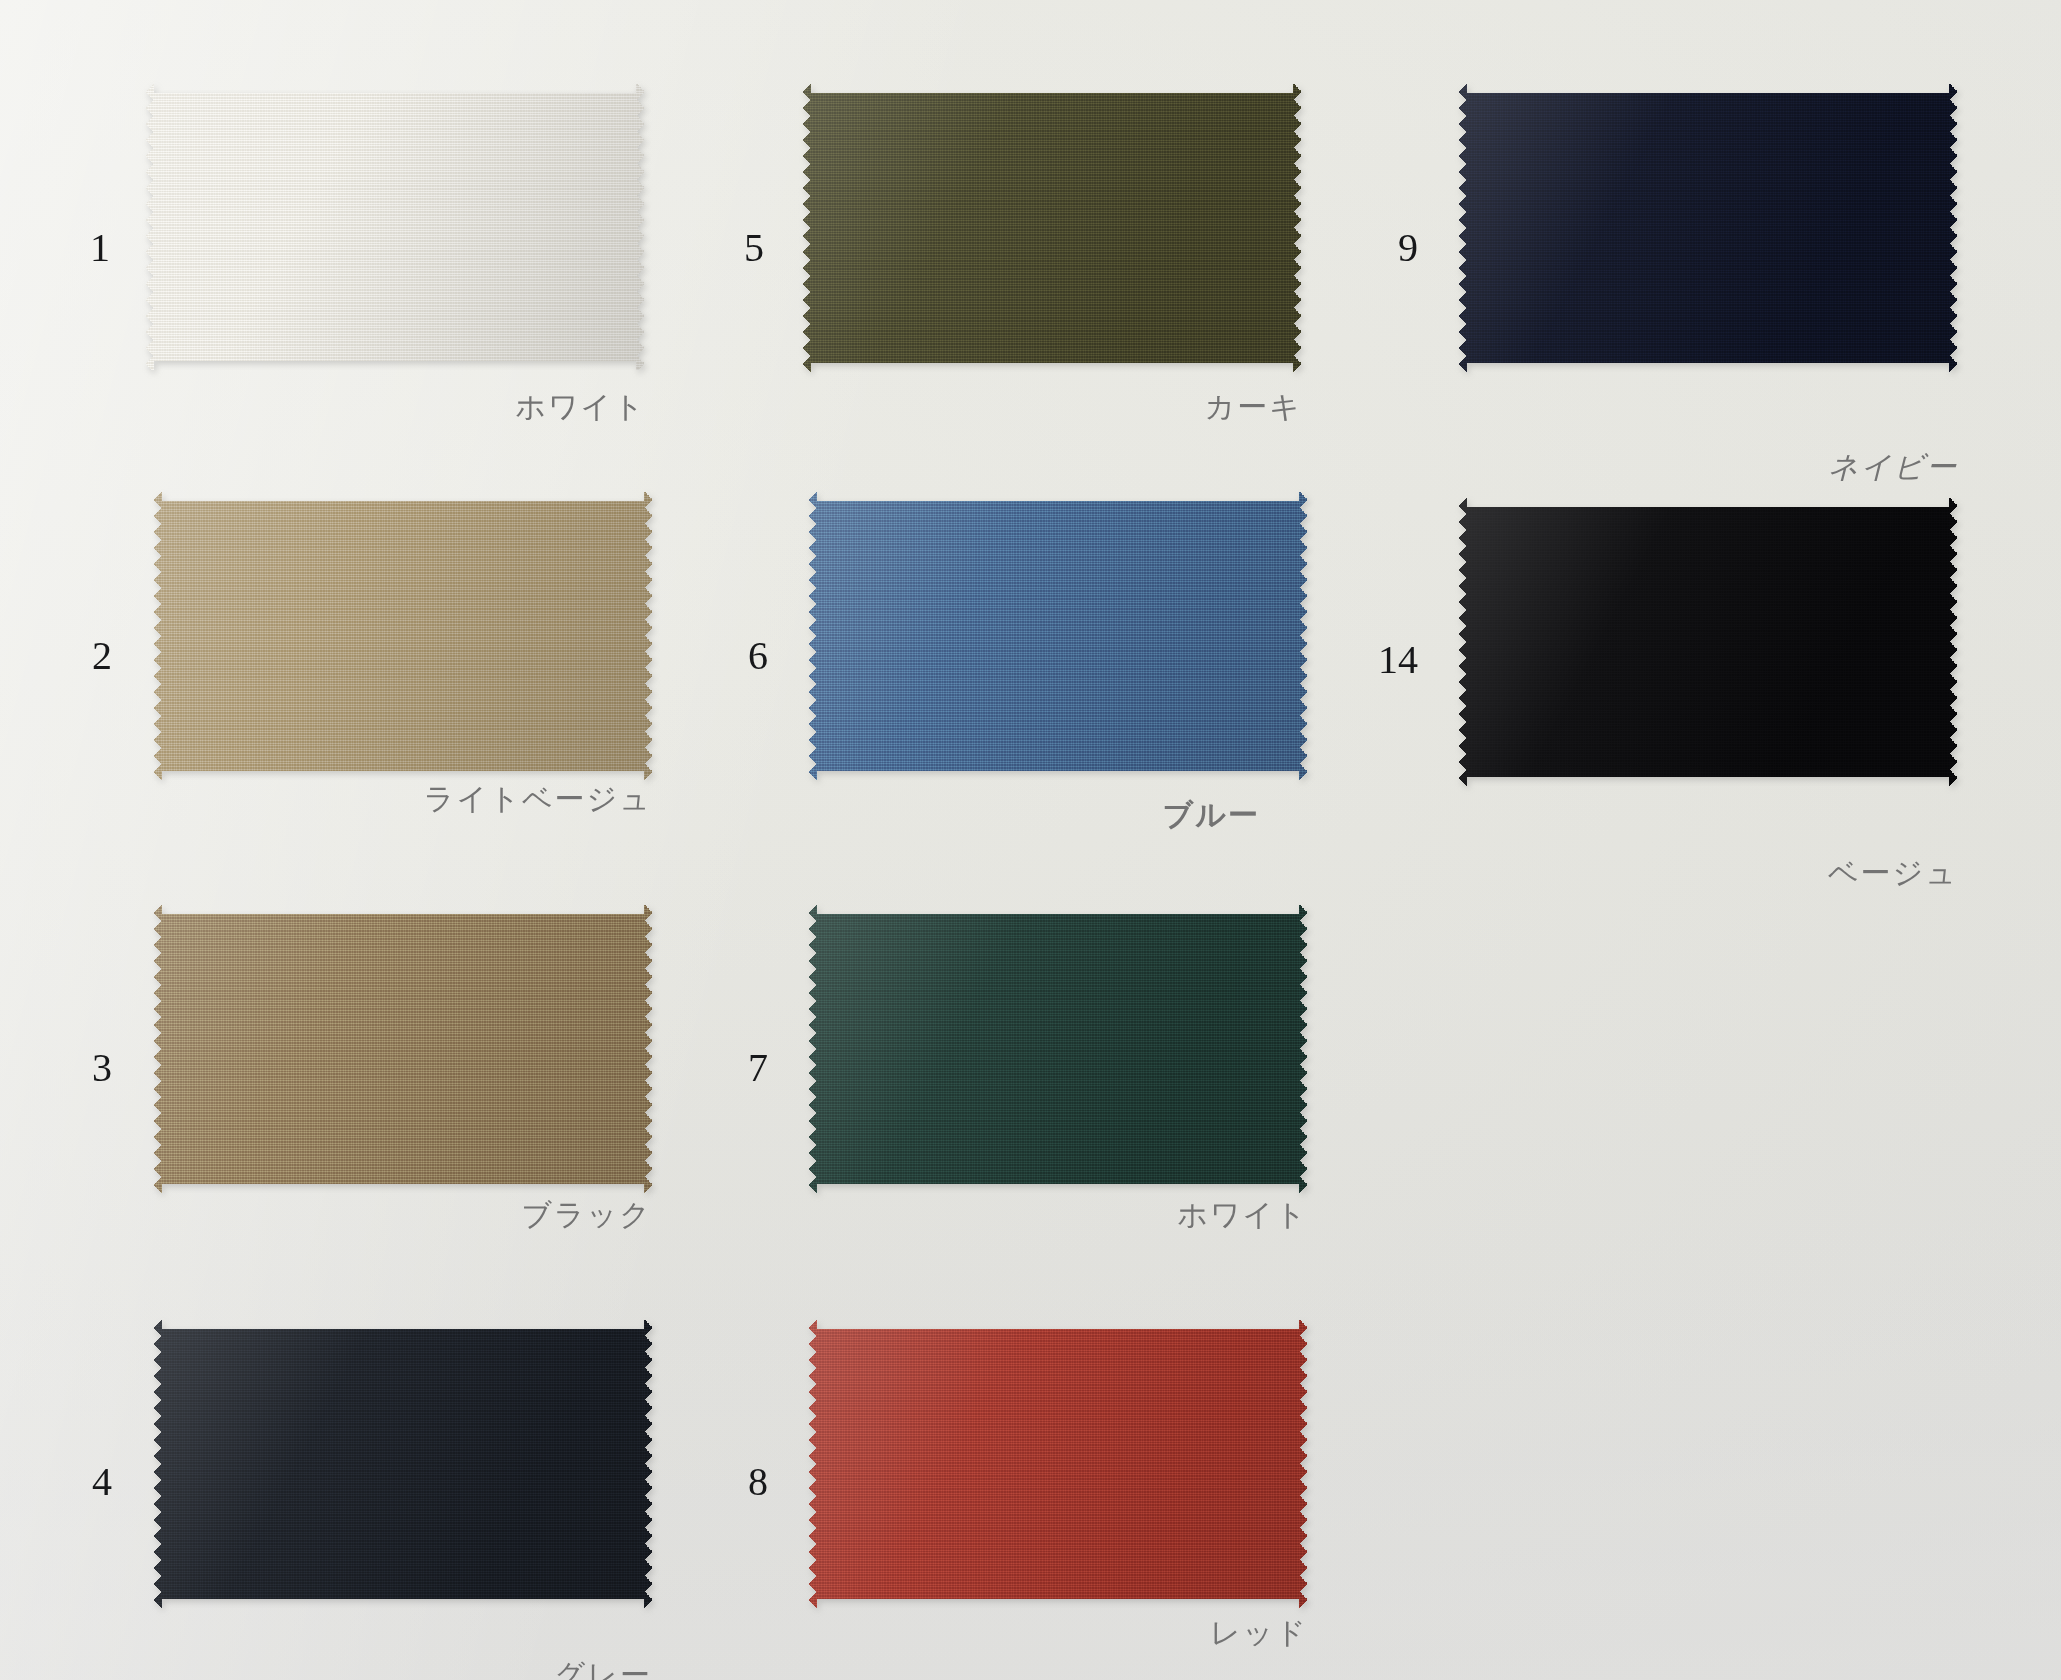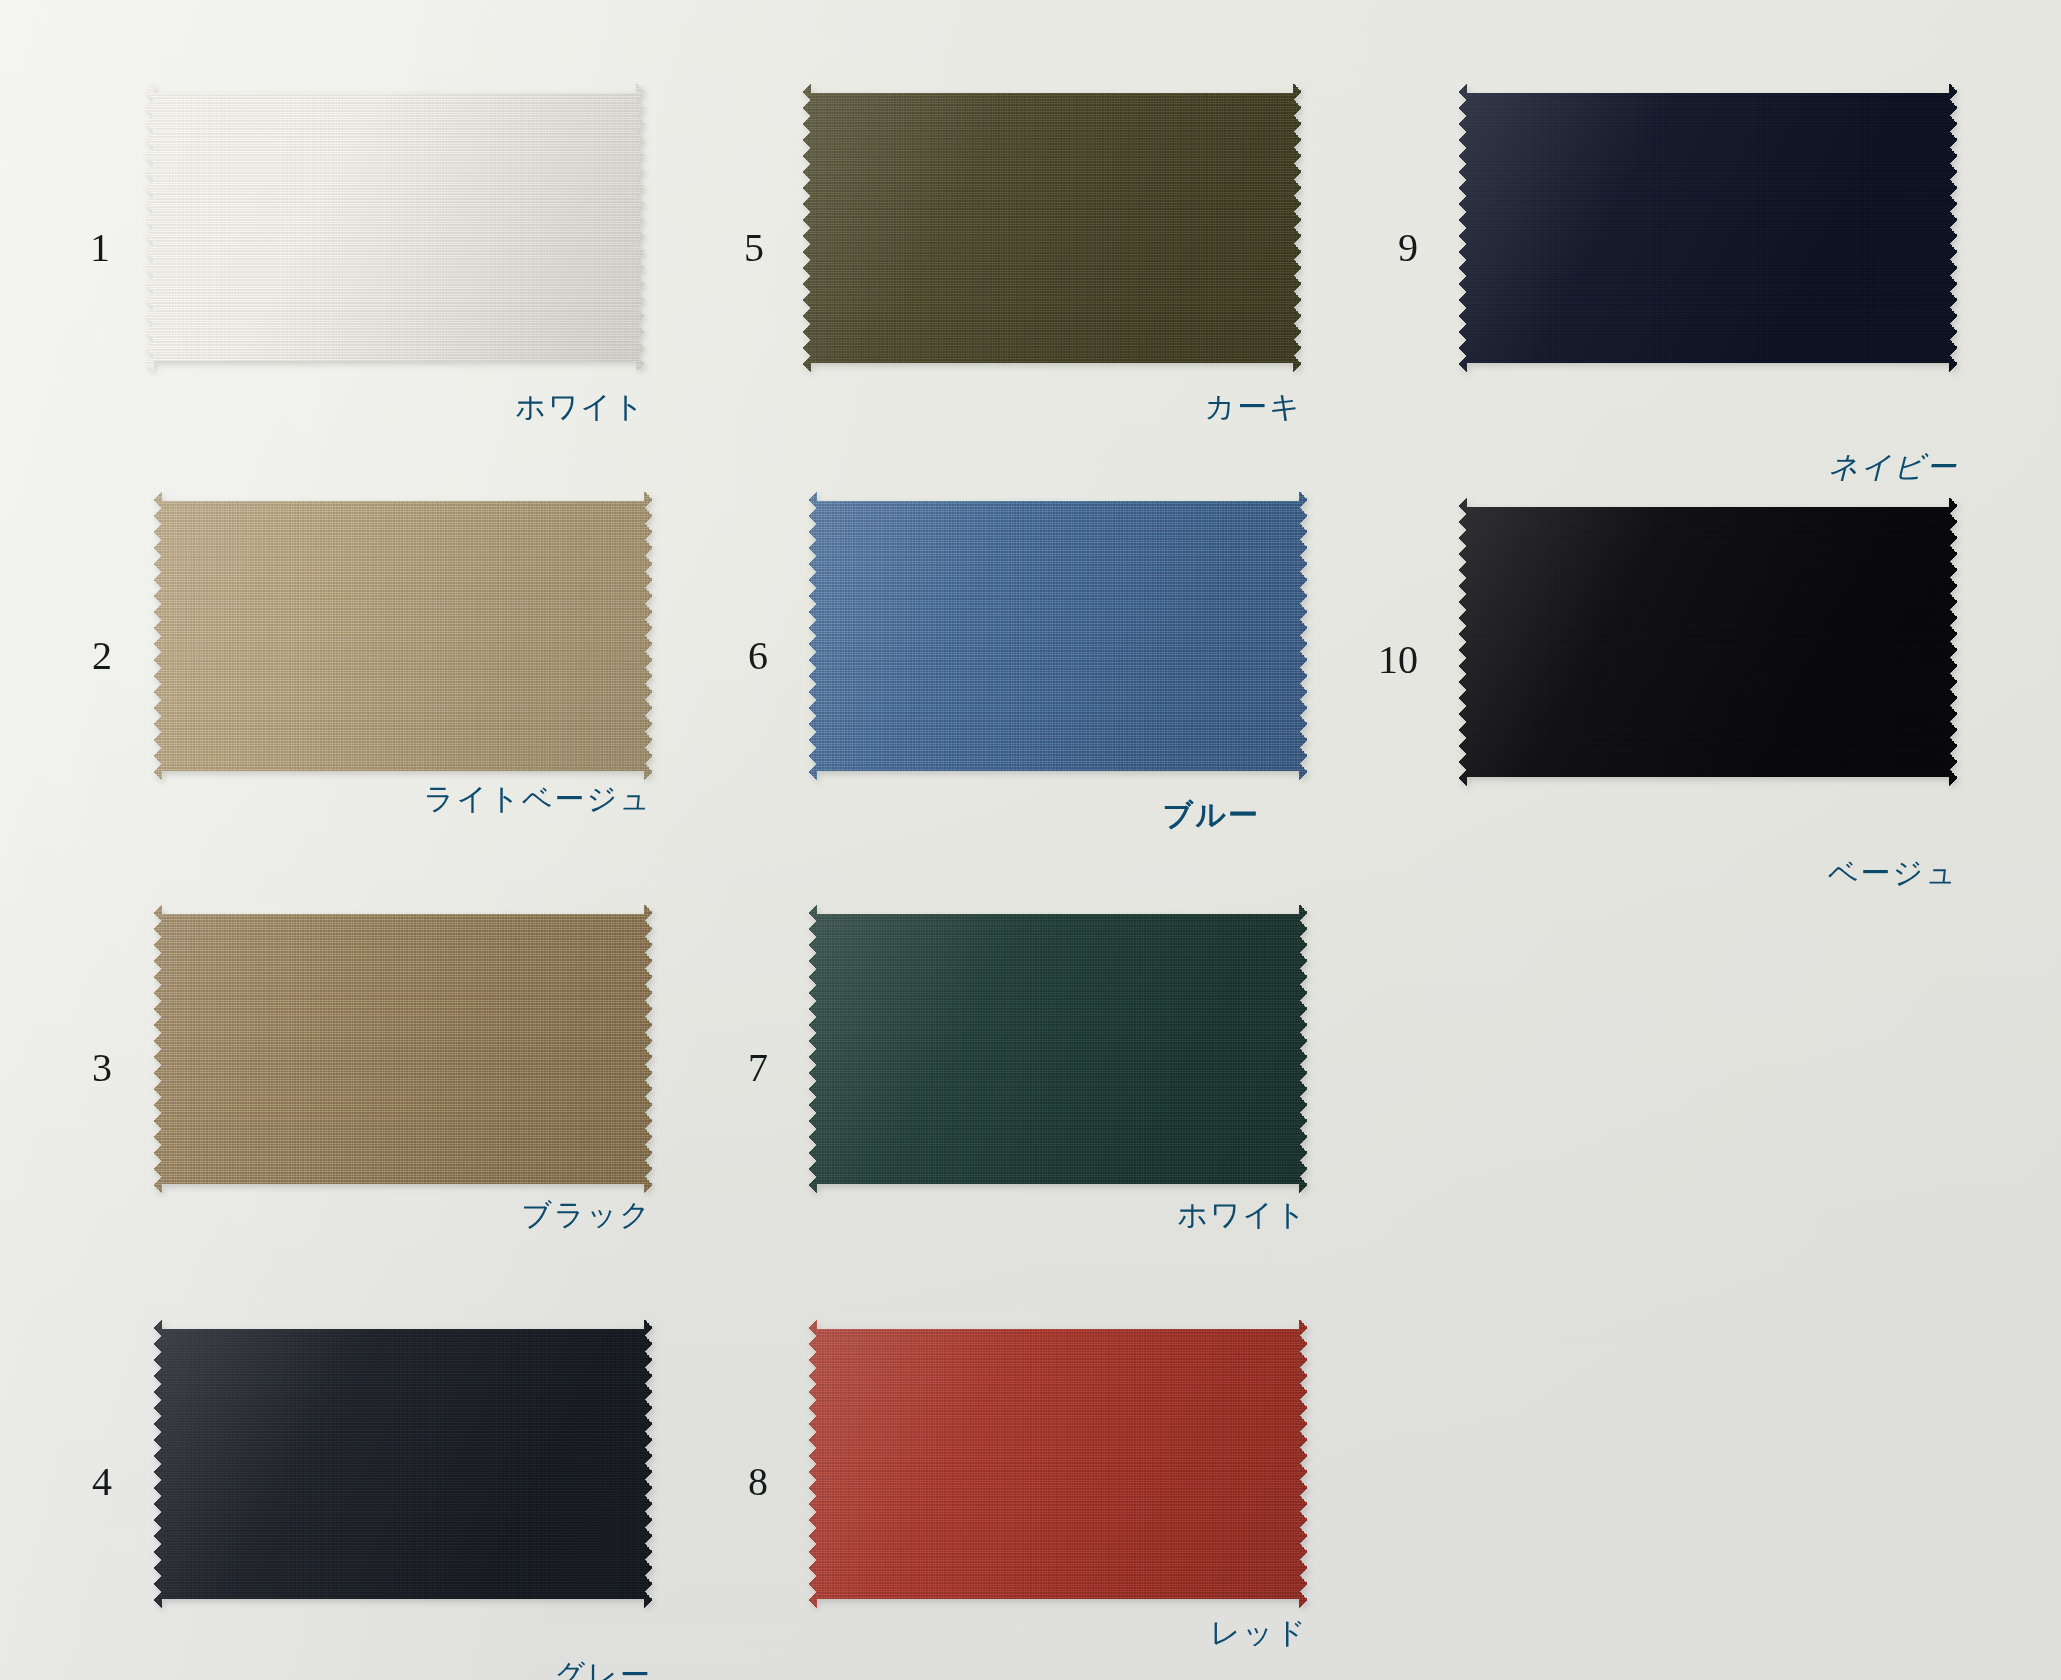--- a/index.html
+++ b/index.html
@@ -89,21 +89,21 @@
     background-image:
       repeating-linear-gradient(0deg,  rgba(255,255,255,0.55) 0 1px, rgba(160,155,140,0.22) 1px 2.6px),
       repeating-linear-gradient(90deg, rgba(255,255,255,0.30) 0 1px, rgba(160,155,140,0.12) 1px 2.6px);
     mix-blend-mode: normal;
     opacity: .6;
   }
 
   .swatch-label {
     position: absolute;
     font-size: 30px;
-    color: #0c4a6e;
+    color: #737373;
     white-space: nowrap;
     font-family: "DejaVu Sans", "Liberation Sans", sans-serif;
     letter-spacing: 2px;
     line-height: 1;
     user-select: none;
   }
 </style>
 </head>
 <body style="background: rgb(241, 241, 238);">
 
@@ -175,21 +175,21 @@
     </div>
     <div class="swatch-label" style="top: 1618px; left: 1308px; transform: translateX(-100%);">レッド</div>
     <div class="swatch-num" style="left: 1398px; top: 228px;">9</div>
     <div class="chip-wrap" style="left: 1458px; top: 84px; width: 500px; height: 288px;">
       <div class="chip" style="background: rgb(16, 21, 40);">
         <div class="weave"></div>
         <div class="sheen"></div>
       </div>
     </div>
     <div class="swatch-label" style="top: 452px; left: 1958px; transform: translateX(-100%); font-style: italic;">ネイビー</div>
-    <div class="swatch-num" style="left: 1378px; top: 640px;">10</div>
+    <div class="swatch-num" style="left: 1378px; top: 640px;">14</div>
     <div class="chip-wrap" style="left: 1458px; top: 498px; width: 500px; height: 288px;">
       <div class="chip" style="background: rgb(10, 10, 12);">
         <div class="weave"></div>
         <div class="sheen"></div>
       </div>
     </div>
     <div class="swatch-label" style="top: 858px; left: 1958px; transform: translateX(-100%);">ベージュ</div>
   </div>
 
 </body></html>

